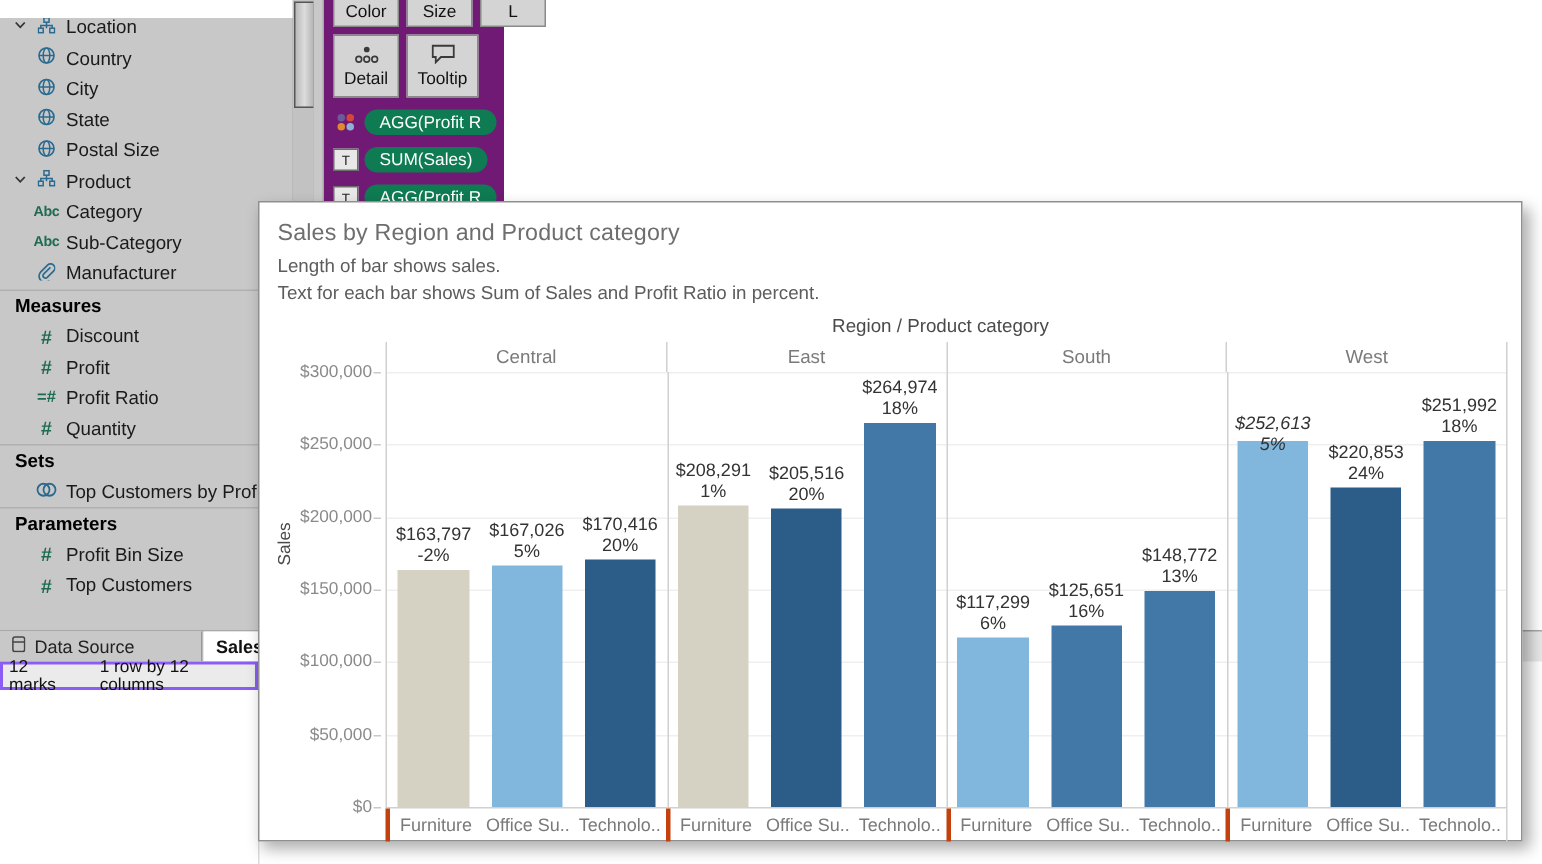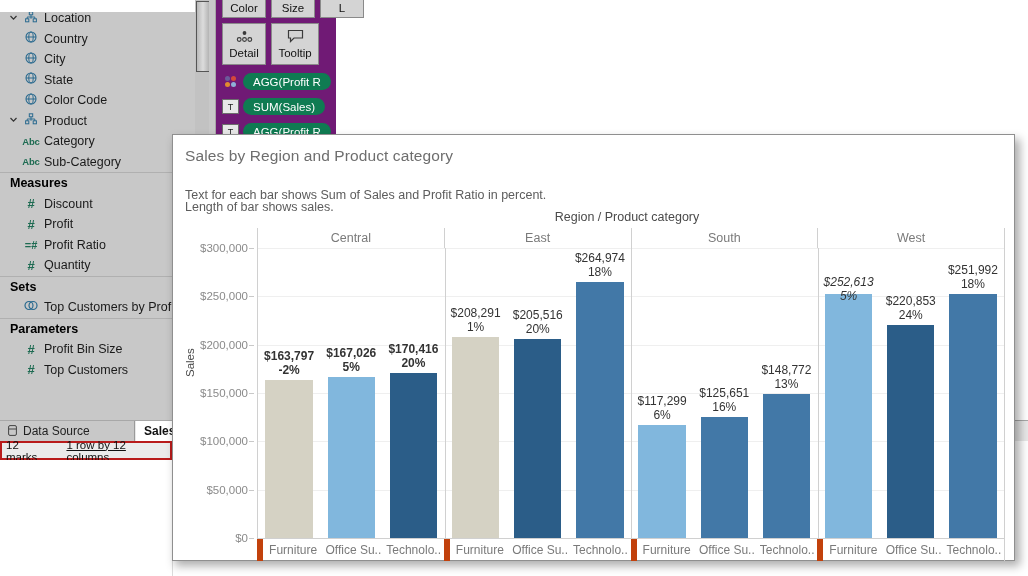--- a/index.html
+++ b/index.html
@@ -58,33 +58,33 @@
   .dotgrid i { border-radius:50%; display:block; width:5px; height:5px; }
 
   
   .tabstrip { position:absolute; left:0; top:420px; width:1028px; height:20px; background:#e8e8e8; border-top:1px solid #a8a8a8; }
   .ds-tab { position:absolute; left:0; top:0; width:135px; height:20px; background:#c8c8c8; border-right:1px solid #9a9a9a;
             display:flex; align-items:center; font-size:12px; color:#222; padding-left:8px; box-sizing:border-box; }
   .ds-tab .ico { margin-right:6px; font-size:11px; }
   .sheet-tab { position:absolute; left:136px; top:0; height:20px; background:#ffffff;
                display:flex; align-items:center; font-size:12px; font-weight:bold; color:#111; padding:0 8px; box-sizing:border-box; }
   .statusbar { position:absolute; left:0; top:441px; width:172px; height:19px; background:#ebebeb;
-               border:2px solid #b91c1c; box-sizing:border-box; display:flex; align-items:center; font-size:11.5px; color:#111; }
+               border:2px solid #8b5cf6; box-sizing:border-box; display:flex; align-items:center; font-size:11.5px; color:#111; }
   .statusbar .m1 { padding-left:4px; }
-  .statusbar .m2 { padding-left:14px;text-decoration:underline; }
+  .statusbar .m2 { padding-left:14px; }
   .white-fill { position:absolute; left:0; top:460px; width:172px; height:116px; background:#ffffff; border-right:1px solid #dcdcdc; }
 
   
   .viz-shadow { position:absolute; left:175px; top:139px; width:845px; height:427px; background:rgba(0,0,0,0.32); filter:blur(5px); }
   .viz-panel {
     position:absolute; left:172px; top:134px; width:843px; height:427px;
     background:#ffffff; border:1px solid #8f8f8f; box-sizing:border-box;
   }
   .viz-title { position:absolute; left:12px; top:12px; font-size:15.5px; color:#6e6e6e; letter-spacing:0.1px; }
-  .viz-sub1 { position:absolute; left:12px; top:35px; font-size:12.5px; color:#5c5c5c;margin-top:30px; }
+  .viz-sub1 { position:absolute; left:12px; top:35px; font-size:12.5px; color:#5c5c5c; }
   .viz-sub2 { position:absolute; left:12px; top:53px; font-size:12.5px; color:#5c5c5c; }
 
   .col-title { position:absolute; left:74px; top:75px; width:760px; text-align:center; font-size:12.5px; color:#4a4a4a; }
 
   
   .region-hdr { position:absolute; left:84px; top:93px; width:748px; height:20px; display:flex; }
   .region-cell { flex:1; border-left:1px solid #d0d0d0; display:flex; align-items:center; justify-content:center;
                  font-size:12.5px; color:#7a7a7a; box-sizing:border-box; }
   .region-cell:last-child { border-right:1px solid #d0d0d0; }
 
@@ -100,21 +100,21 @@
   .gridline { position:absolute; left:0; width:100%; height:1px; background:#efefef; }
   .panel-div { position:absolute; top:0; height:100%; width:1px; background:#d0d0d0; }
 
   .regionzone { position:absolute; top:0; height:100%; display:flex; }
   .barcol { flex:1; position:relative; }
   .bar { position:absolute; bottom:0; left:12%; width:76%; }
   .barlabel { position:absolute; left:-14%; width:128%; text-align:center; font-size:12px; color:#333; line-height:14px; }
 
   
   .xaxis { position:absolute; left:84px; top:404px; width:748px; height:22px; display:flex; }
-  .xregion { flex:1; display:flex; border-left:6px solid #c2410c; box-sizing:border-box;justify-content:center; }
+  .xregion { flex:1; display:flex; border-left:3px solid #c2410c; box-sizing:border-box;justify-content:center; }
   .xregion:last-child { border-right:1px solid #d0d0d0; }
   .xcell { flex:1; display:flex; align-items:center; justify-content:center; font-size:12px; color:#7a7a7a; white-space:nowrap; }
   .xline { position:absolute; left:84px; top:403px; width:748px; height:1px; background:#d0d0d0; }
 </style>
 </head>
 <body>
 
 <div id="root">
   <div class="app-bg"></div>
 
@@ -159,21 +159,21 @@
             </svg></span>
           <span class="lbl">State</span>
         </div>
         <div class="field-row indent2">
           <span class="caret"></span>
           <span class="ico"><svg width="12" height="12" viewBox="0 0 12 12">
               <circle cx="6" cy="6" r="5" fill="none" stroke="#2a6a8f" stroke-width="1.1"></circle>
               <ellipse cx="6" cy="6" rx="2.2" ry="5" fill="none" stroke="#2a6a8f" stroke-width="1"></ellipse>
               <line x1="1" y1="6" x2="11" y2="6" stroke="#2a6a8f" stroke-width="1"></line>
             </svg></span>
-          <span class="lbl">Color Code</span>
+          <span class="lbl">Postal Size</span>
         </div>
         <div class="field-row">
           <span class="caret"><svg width="9" height="9" viewBox="0 0 9 9">
               <path d="M1.5 3 L4.5 6.2 L7.5 3" fill="none" stroke="#333" stroke-width="1.2"></path>
             </svg></span>
           <span class="ico"><svg width="12" height="12" viewBox="0 0 12 12">
               <rect x="4.3" y="0.8" width="3.4" height="3" fill="none" stroke="#2a6a8f" stroke-width="1"></rect>
               <rect x="0.6" y="7.8" width="3.2" height="3" fill="none" stroke="#2a6a8f" stroke-width="1"></rect>
               <rect x="8.2" y="7.8" width="3.2" height="3" fill="none" stroke="#2a6a8f" stroke-width="1"></rect>
               <path d="M6 3.8v2.2M2.2 7.8V6h7.6v1.8M6 6v1.8" fill="none" stroke="#2a6a8f" stroke-width="1"></path>
@@ -182,20 +182,27 @@
         </div>
         <div class="field-row indent2">
           <span class="caret"></span>
           <span class="ico abc">Abc</span>
           <span class="lbl">Category</span>
         </div>
         <div class="field-row indent2">
           <span class="caret"></span>
           <span class="ico abc">Abc</span>
           <span class="lbl">Sub-Category</span>
+        </div>
+        <div class="field-row indent2">
+          <span class="caret"></span>
+          <span class="ico clip"><svg width="12" height="12" viewBox="0 0 12 12">
+              <path d="M8.6 3.2 4.2 7.6a1.6 1.6 0 0 0 2.3 2.3l4.2-4.2a2.8 2.8 0 0 0-4-4L2.2 6.2a4 4 0 0 0 5.7 5.7" fill="none" stroke="#2a6a8f" stroke-width="1.1"></path>
+            </svg></span>
+          <span class="lbl">Manufacturer</span>
         </div>
         <div class="group-head">Measures</div>
         <div class="field-row indent2">
           <span class="caret"></span>
           <span class="ico hash">#</span>
           <span class="lbl">Discount</span>
         </div>
         <div class="field-row indent2">
           <span class="caret"></span>
           <span class="ico hash">#</span>
@@ -343,21 +350,21 @@
         <div class="ytick-mark" style="top: 0px;"></div>
       </div>
 
     <div class="plot" id="plot">
         <div class="gridline" style="top: 241.667px;"></div>
         <div class="gridline" style="top: 193.333px;"></div>
         <div class="gridline" style="top: 145px;"></div>
         <div class="gridline" style="top: 96.6667px;"></div>
         <div class="gridline" style="top: 48.3333px;"></div>
         <div class="gridline" style="top: 0px;"></div>
-        <div class="regionzone" style="left: 0%; width: 25%; font-weight: bold;">
+        <div class="regionzone" style="left: 0%; width: 25%;">
           <div class="barcol">
             <div class="bar" style="height: 158.337px; background: rgb(213, 210, 196);"></div>
             <div class="barlabel" style="bottom: 161.337px;">
               <div>$163,797</div>
               <div>-2%</div>
             </div>
           </div>
           <div class="barcol">
             <div class="bar" style="height: 161.458px; background: rgb(129, 183, 221);"></div>
             <div class="barlabel" style="bottom: 164.458px;">

